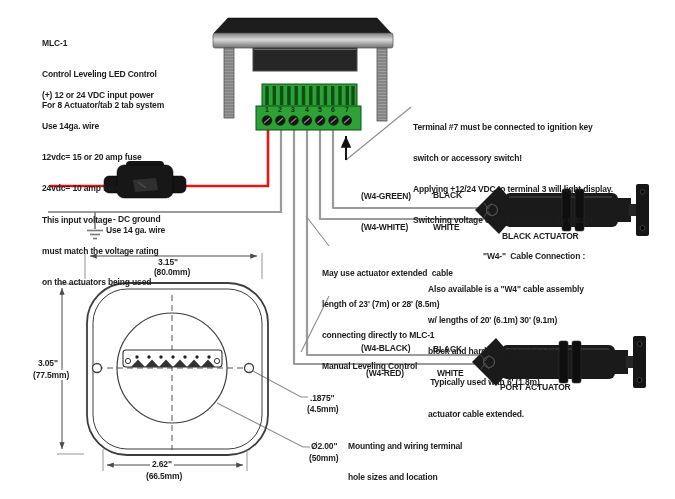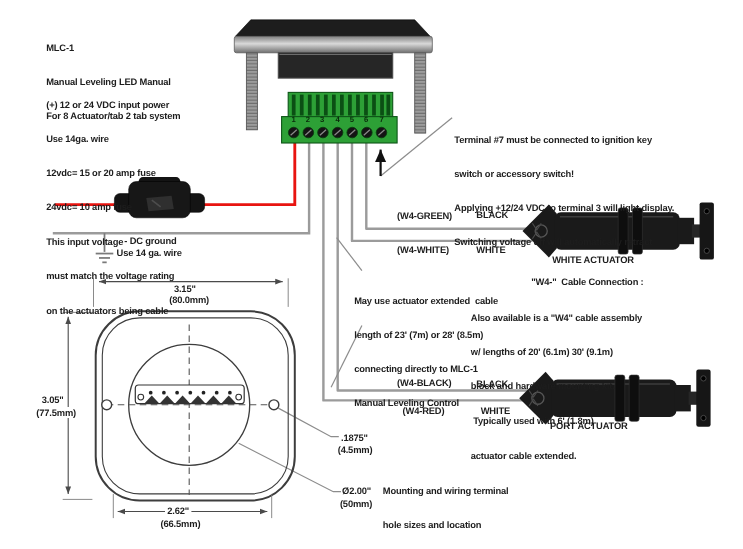--- a/index.html
+++ b/index.html
@@ -197,32 +197,32 @@
       <g stroke="#4a4a4a" stroke-width="1">
         <path d="M90,256 H257" marker-start="url(#mArr)" marker-end="url(#mArr)"></path>
         <path d="M62,288 V449" marker-start="url(#mArr)" marker-end="url(#mArr)"></path>
         <path d="M107,465 H243" marker-start="url(#mArr)" marker-end="url(#mArr)"></path>
       </g>
     </g>
   </svg>
 
   <div class="t" style="left:42px;top:17px">
     <div>MLC-1</div>
-    <div>Manual Leveling LED Manual</div>
+    <div>Control Leveling LED Control</div>
     <div>For 8 Actuator/tab 2 tab system</div>
   </div>
 
   <div class="t" style="left:42px;top:69px">
     <div>(+) 12 or 24 VDC input power</div>
     <div>Use 14ga. wire</div>
     <div>12vdc= 15 or 20 amp fuse</div>
     <div>24vdc= 10 amp fuse</div>
     <div>This input voltage</div>
     <div>must match the voltage rating</div>
-    <div>on the actuators being cable</div>
+    <div>on the actuators being used</div>
   </div>
 
   <div class="t" style="left:113px;top:214px">- DC ground</div>
   <div class="t" style="left:106px;top:225px">Use 14 ga. wire</div>
 
   <span class="tn" style="left:265px;top:106px">1</span>
   <span class="tn" style="left:278px;top:106px">2</span>
   <span class="tn" style="left:291px;top:106px">3</span>
   <span class="tn" style="left:305px;top:106px">4</span>
   <span class="tn" style="left:318px;top:106px">5</span>
@@ -233,21 +233,21 @@
     <div>Terminal #7 must be connected to ignition key</div>
     <div>switch or accessory switch!</div>
     <div>Applying +12/24 VDC to terminal 3 will light display.</div>
     <div>Switching voltage off will automatically retract</div>
   </div>
 
   <div class="t" style="left:361px;top:191px">(W4-GREEN)</div>
   <div class="t" style="left:433px;top:190px">BLACK</div>
   <div class="t" style="left:361px;top:222px">(W4-WHITE)</div>
   <div class="t" style="left:433px;top:222px">WHITE</div>
-  <div class="t" style="left:502px;top:231px">WHITE ACTUATOR</div>
+  <div class="t" style="left:502px;top:231px">BLACK ACTUATOR</div>
 
   <div class="t" style="left:361px;top:343px">(W4-BLACK)</div>
   <div class="t" style="left:433px;top:344px">BLACK</div>
   <div class="t" style="left:366px;top:368px">(W4-RED)</div>
   <div class="t" style="left:437px;top:368px">WHITE</div>
   <div class="t" style="left:500px;top:382px">PORT ACTUATOR</div>
 
   <div class="t" style="left:322px;top:247px">
     <div>May use actuator extended  cable</div>
     <div>length of 23' (7m) or 28' (8.5m)</div>

